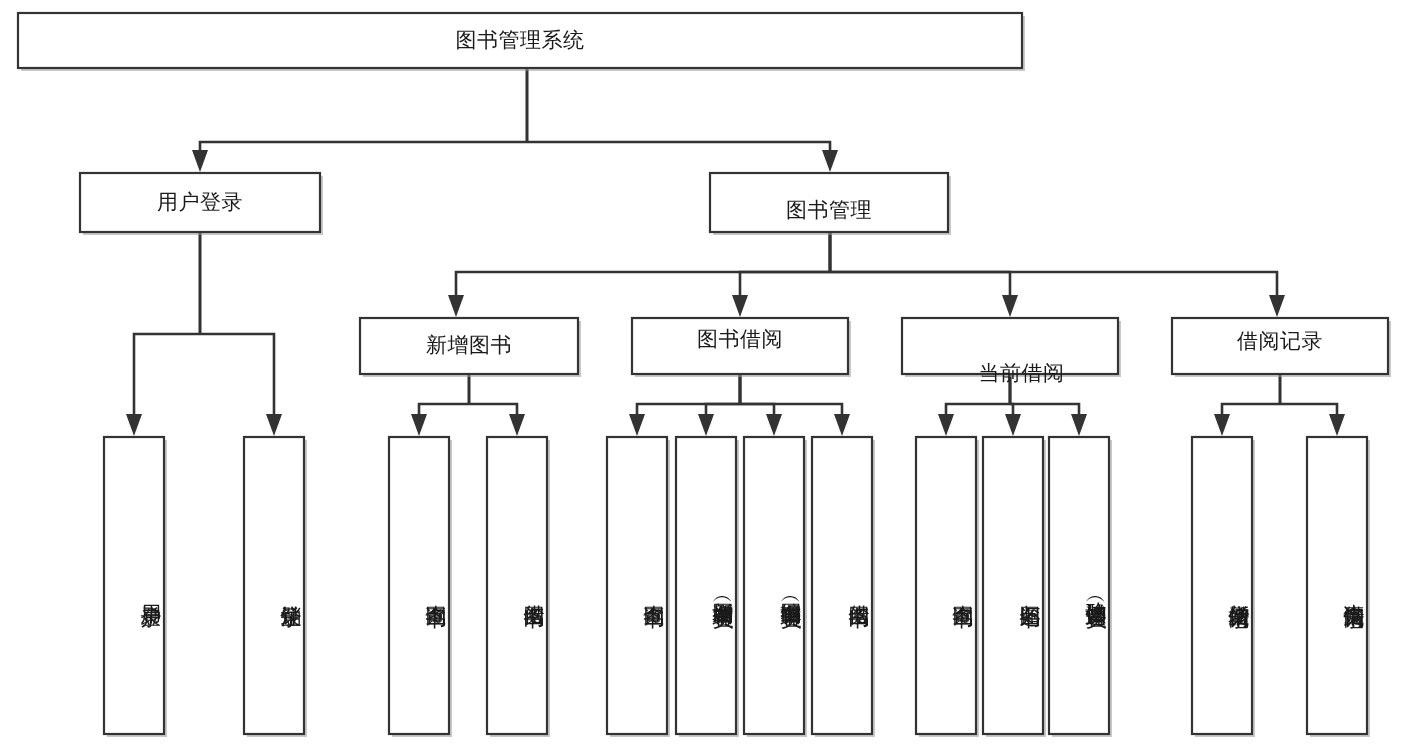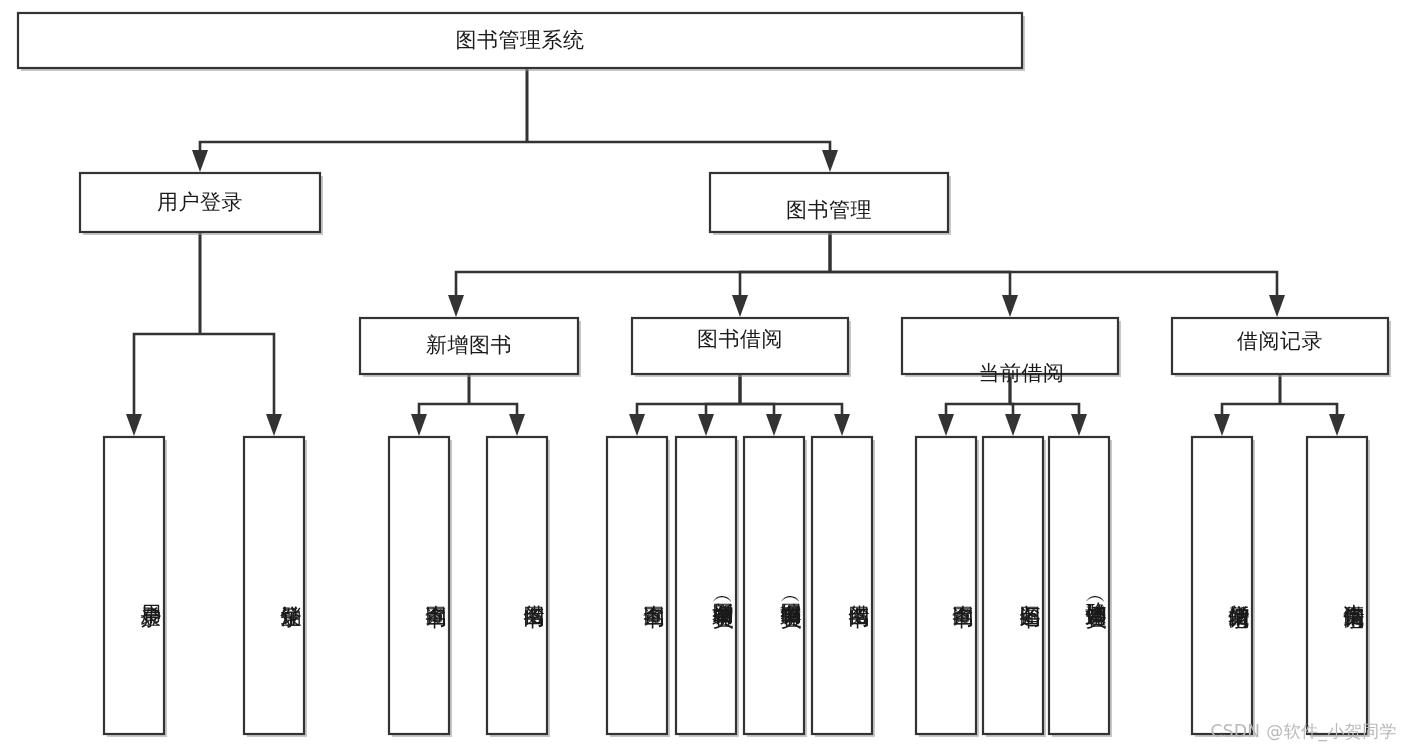--- a/index.html
+++ b/index.html
@@ -279,14 +279,13 @@
       <div class="node-label vertical" style="left: 607px; top: 437px; width: 60px; height: 297px;">查询图书</div>
       <div class="node-label vertical" style="left: 676px; top: 437px; width: 60px; height: 297px;">新增图书（管理员）</div>
       <div class="node-label vertical" style="left: 744px; top: 437px; width: 60px; height: 297px;">编辑图书（管理员）</div>
       <div class="node-label vertical" style="left: 812px; top: 437px; width: 60px; height: 297px;">借阅图书</div>
       <div class="node-label vertical" style="left: 916px; top: 437px; width: 60px; height: 297px;">查询图书</div>
       <div class="node-label vertical" style="left: 983px; top: 437px; width: 60px; height: 297px;">归还图书</div>
       <div class="node-label vertical" style="left: 1049px; top: 437px; width: 60px; height: 297px;">确认归还（管理员）</div>
       <div class="node-label vertical" style="left: 1192px; top: 437px; width: 60px; height: 297px;">新增借阅记录</div>
       <div class="node-label vertical" style="left: 1307px; top: 437px; width: 60px; height: 297px;">查询借阅记录</div>
     </div>
-  <div class="watermark">CSDN @软件_小贺同学</div>
 </div>
 
 </body></html>

